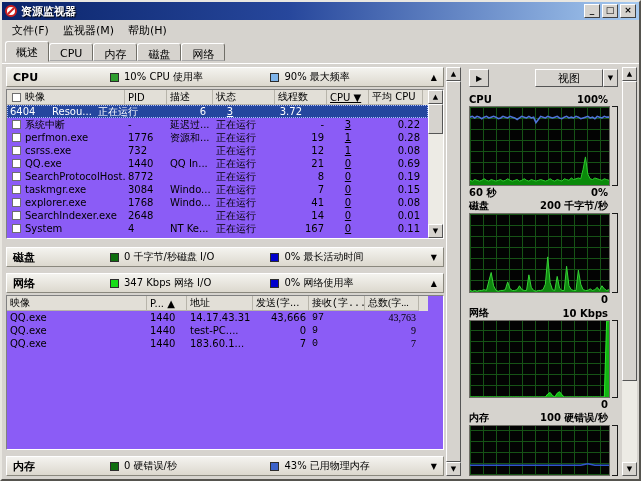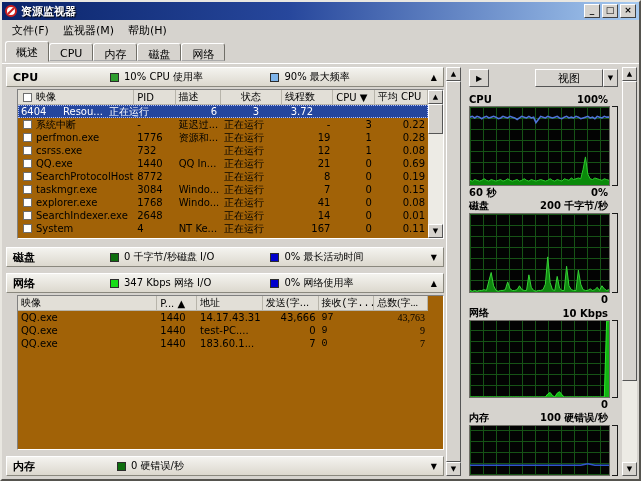--- a/index.html
+++ b/index.html
@@ -37,32 +37,32 @@
   .lpanel { width:438px; flex:none; display:flex; flex-direction:column; }
 
   .secbar { height:20px; flex:none; display:flex; align-items:center; padding:0 6px;
             background:linear-gradient(#f4f3ef,#dcd8ce); border:1px solid;
             border-color:#fff #8a887e #8a887e #fff; font-size:10px; }
   .sec-title { font-weight:bold; font-size:11px; width:104px; }
   .sec-stat { display:flex; align-items:center; width:172px; }
   .swatch { width:9px; height:9px; border:1px solid #2c2c2c; margin-right:5px; flex:none; }
   .sec-arrow { margin-left:auto; font-size:8px; }
 
-  .tbl { background:#a16207; border:1px solid; border-color:#808080 #fff #fff #808080;
-         position:relative; overflow:hidden;margin-left:11px; }
+  .tbl { background:#8b5cf6; border:1px solid; border-color:#808080 #fff #fff #808080;
+         position:relative; overflow:hidden; }
   .tbl-inner { margin-right:15px; }
   .tbl-head { display:flex; height:15px; background:#e2dfd7; font-size:10px; }
   .hcell { padding:0 3px; border-right:1px solid #b7b4aa; border-bottom:1px solid #b7b4aa;
            display:flex; align-items:center; overflow:hidden; white-space:nowrap; }
   .row { display:flex; height:13px; font-size:10px; align-items:center; }
   .cell { padding:0 3px; overflow:hidden; white-space:nowrap; }
   .c1 { width:118px; display:flex; align-items:center; }
-  .c2 { width:42px; } .c3 { width:46px; } .c4 { width:62px;justify-content:center; }
+  .c2 { width:42px; } .c3 { width:46px; } .c4 { width:62px; }
   .c5 { width:52px; text-align:right; justify-content:flex-end; }
-  .c6 { width:42px; text-align:right; justify-content:flex-end; }
+  .c6 { width:42px; text-align:center; justify-content:flex-end;text-decoration:underline; }
   .c7 { width:54px; text-align:right; justify-content:flex-end; }
   .n1 { width:140px; display:flex; align-items:center; } .n2 { width:40px; } .n3 { width:66px; }
   .n4 { width:56px; text-align:right; } .n5 { width:56px; text-align:left;font-family:Liberation Mono, monospace; } .n6 { width:54px; text-align:right;font-family:Liberation Serif, serif; }
   .hcell.c5,.hcell.c6,.hcell.c7,.hcell.n4,.hcell.n5,.hcell.n6 { justify-content:flex-start; }
   .row.sel { background:#24469e; color:#fff; outline:1px dotted #aebfff; outline-offset:-1px; }
   .chk { width:9px; height:9px; border:1px solid #6e6e6e; background:#fff; margin:0 4px 0 2px; flex:none; }
 
   .vsb { position:absolute; top:0; right:0; bottom:0; width:15px; background:#edebe5;
          display:flex; flex-direction:column; }
   .sbtn { height:14px; flex:none; background:#d6d3ce; border:1px solid; border-color:#fff #555 #555 #fff;
@@ -359,20 +359,24 @@
             </div>
         </div>
       </div>
 
       <div class="secbar">
         <span class="sec-title">内存</span>
         <span class="sec-stat">
           <span class="swatch" id="sw-mem1" style="background: rgb(14, 110, 14);"></span>
           <span>0 硬错误/秒</span>
         </span>
+        <span class="sec-stat">
+          <span class="swatch" id="sw-mem2" style="background: rgb(59, 98, 201);"></span>
+          <span>43% 已用物理内存</span>
+        </span>
         <span class="sec-arrow">▼</span>
       </div>
     </div>
 
     <div class="lscroll">
       <div class="sbtn">▲</div>
       <div class="sthumb" style="flex:1;"></div>
       <div class="sbtn">▼</div>
     </div>
 

